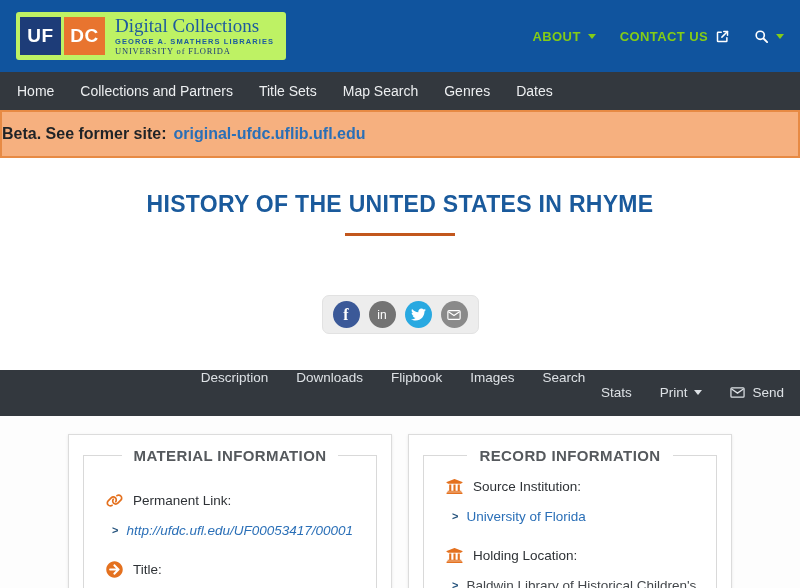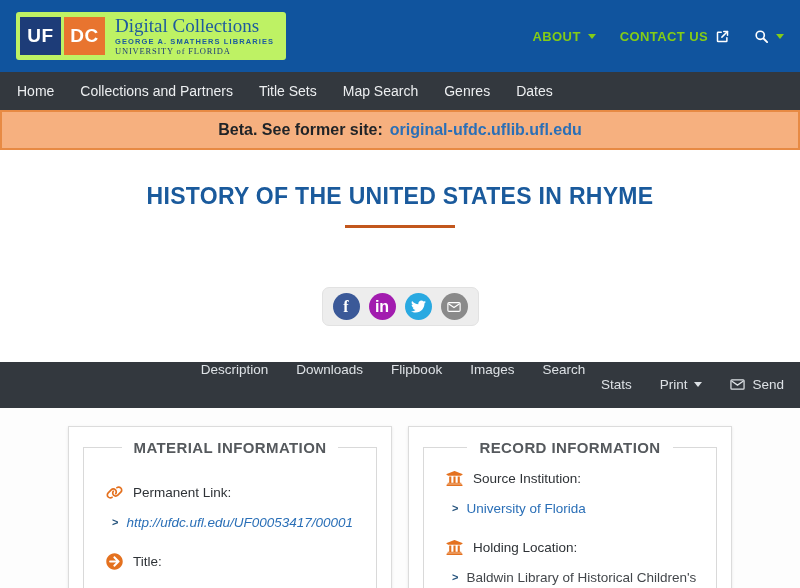--- a/index.html
+++ b/index.html
@@ -26,35 +26,35 @@
     font-size:13px; font-weight:bold; letter-spacing:.4px; cursor:pointer; }
   .caret { display:inline-block; width:0; height:0; border-left:4px solid transparent;
     border-right:4px solid transparent; border-top:5px solid currentColor; }
   .uicon { width:15px; height:15px; display:block; }
 
   
   .main-nav { height:38px; background:#33383e; display:flex; align-items:center; padding:0 4px; }
   .main-nav a { color:#eceef0; font-size:14px; text-decoration:none; padding:0 13px; cursor:pointer; }
 
   
-  .beta { height:40px; background:#f6b07f; border:2px solid #e78a44; display:flex;
-    align-items:center; justify-content:center; font-size:16px; font-weight:bold; color:#1f2327; }
+  .beta { height:48px; background:#f6b07f; border:2px solid #e78a44; display:flex;
+    align-items:center; justify-content:flex-start; font-size:16px; font-weight:bold; color:#1f2327; }
   .beta a { color:#2a6fb7; text-decoration:none; margin-left:7px; cursor:pointer; }
 
   
   .hero { background:#fff; padding-top:33px; padding-bottom:36px; text-align:center; }
   .hero h1 { color:#1a5a9c; font-size:23px; font-weight:bold; letter-spacing:.3px; }
   .title-rule { width:110px; height:3px; background:#c2571d; margin:15px auto 0; }
   .social-pill { display:inline-flex; align-items:center; gap:9px; background:#ededed;
     border:1px solid #e2e2e2; border-radius:7px; padding:5px 10px; margin-top:41px; }
   .soc { width:27px; height:27px; border-radius:50%; display:flex; align-items:center;
     justify-content:center; color:#fff; cursor:pointer; text-decoration:none; }
   .soc.fb { background:#3b5998; font-family:"Liberation Serif","DejaVu Serif",serif;
     font-weight:bold; font-size:16px; }
-  .soc.li { background:#a21caf; font-weight:bold; font-size:16px; }
+  .soc.li { background:#737373; font-weight:normal; font-size:12px; }
   .soc.tw { background:#29a9e1; }
   .soc.em { background:#8a8a8a; }
 
   
   .doc-nav { height:46px; background:#33383e; display:flex; align-items:center; padding:0 16px;flex-direction:column; }
   .doc-nav a { color:#dde1e5; font-size:13.5px; text-decoration:none; cursor:pointer;
     display:flex; align-items:center; gap:7px; }
   .doc-left { display:flex; align-items:center; }
   .doc-left a { padding:0 14px; }
   .doc-left a:first-child { padding-left:0; }

